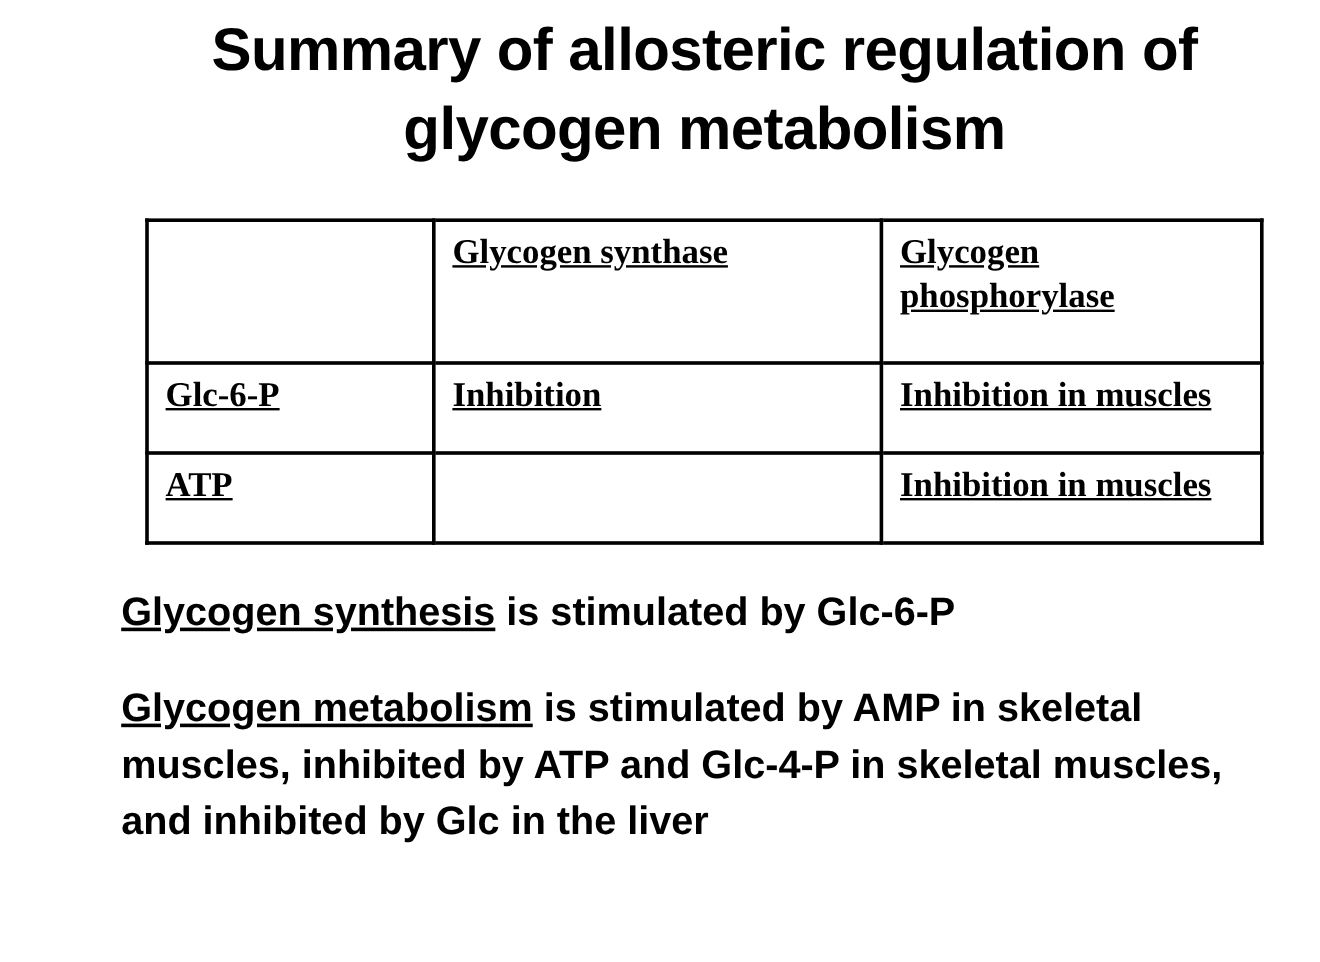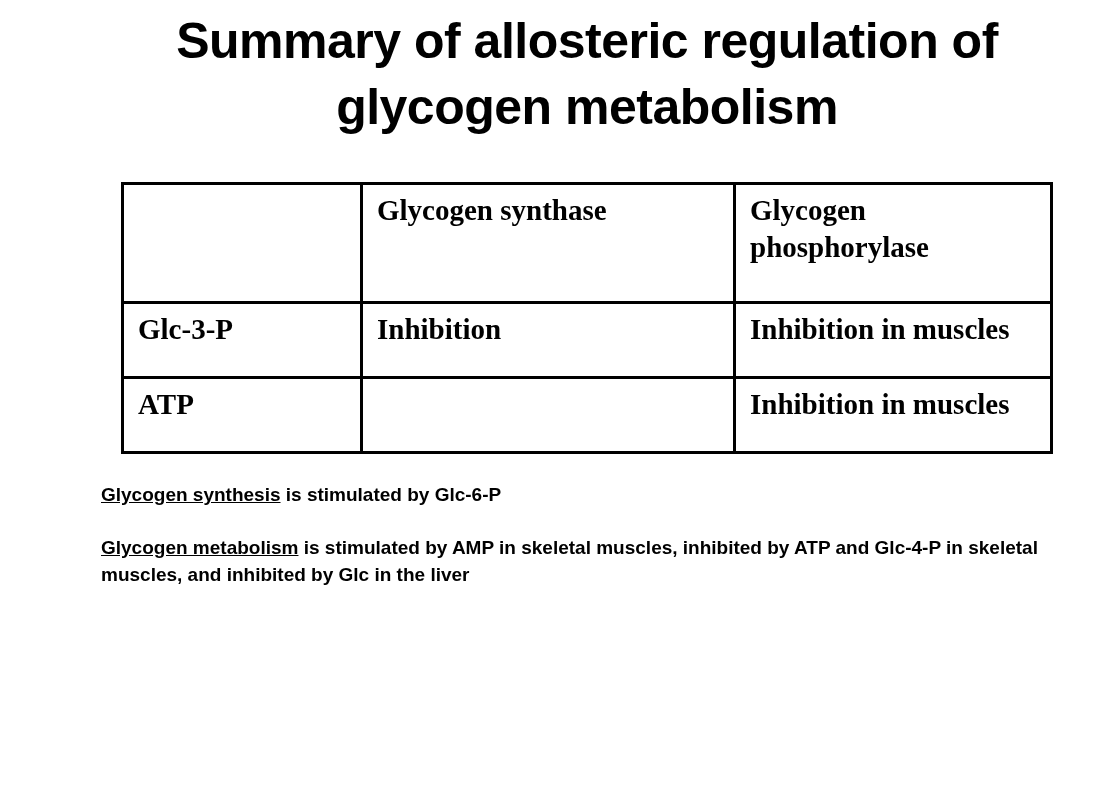--- a/index.html
+++ b/index.html
@@ -36,20 +36,21 @@
     margin: 42px auto 0 auto;
     width: 932px;
   }
   table.summary {
     border-collapse: collapse;
     width: 100%;
     font-family: "Liberation Serif", serif;
     font-weight: bold;
     font-size: 29px;
     table-layout: fixed;
+    text-decoration: underline;
   }
   table.summary td {
     border: 3px solid #000000;
     padding: 7px 14px 9px 14px;
     vertical-align: top;
     line-height: 1.28;
   }
   table.summary td.col0 { width: 208px; }
   table.summary td.col1 { width: 342px; }
   table.summary td.col2 { width: auto; }
@@ -59,21 +60,21 @@
   table.summary tr.body td {
     height: 56px;
   }
   .notes {
     margin: 28px 0 0 64px;
     width: 980px;
   }
   .note {
     font-family: "Liberation Sans", sans-serif;
     font-weight: bold;
-    font-size: 19px;
+    font-size: 33px;
     line-height: 1.42;
     margin-bottom: 26px;
   }
   .note .u {
     text-decoration: underline;
   }
 </style>
 </head>
 <body>
 
@@ -83,21 +84,21 @@
 
   <div class="table-wrap">
     <table class="summary">
       <tbody>
         <tr class="header">
           <td class="col0"></td>
           <td class="col1">Glycogen synthase</td>
           <td class="col2">Glycogen phosphorylase</td>
         </tr>
         <tr class="body">
-          <td class="col0">Glc-3-P</td>
+          <td class="col0">Glc-6-P</td>
           <td class="col1">Inhibition</td>
           <td class="col2">Inhibition  in muscles</td>
         </tr>
         <tr class="body">
           <td class="col0">ATP</td>
           <td class="col1"></td>
           <td class="col2">Inhibition  in muscles</td>
         </tr>
       </tbody>
     </table>

